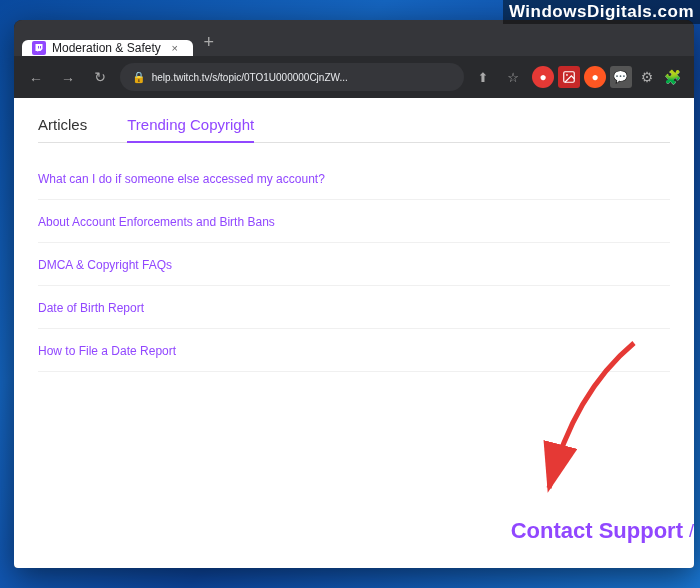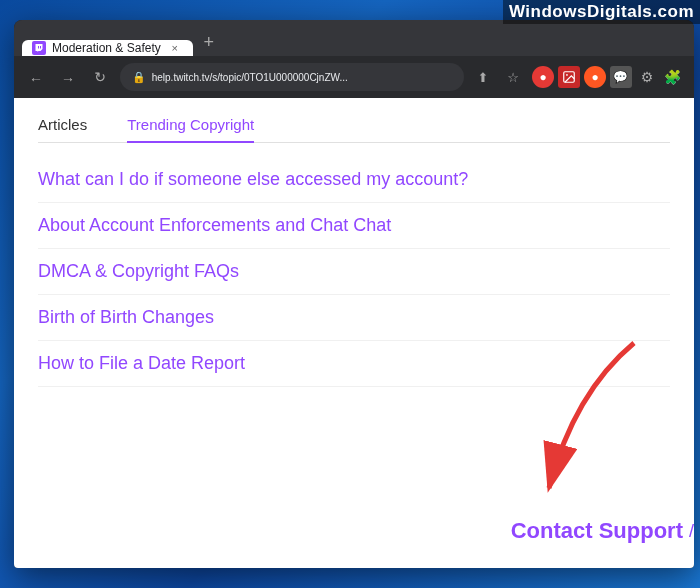--- a/index.html
+++ b/index.html
@@ -251,21 +251,21 @@
     }
 
     .article-item {
       padding: 12px 0;
       border-bottom: 1px solid #f0f0f0;
     }
 
     .article-link {
       color: #9147ff;
       text-decoration: none;
-      font-size: 18px;
+      font-size: 12px;
       cursor: pointer;
     }
 
     
     .contact-support-area {
       position: absolute;
       bottom: 24px;
       left: 0;
       right: 0;
       display: flex;
@@ -385,27 +385,27 @@
         <div class="content-tab active">
           <span>Trending Copyright</span>
         </div>
       </div>
 
       <div class="article-list">
         <div class="article-item">
           <a class="article-link">What can I do if someone else accessed my account?</a>
         </div>
         <div class="article-item">
-          <a class="article-link">About Account Enforcements and Chat Chat</a>
+          <a class="article-link">About Account Enforcements and Birth Bans</a>
         </div>
         <div class="article-item">
           <a class="article-link">DMCA &amp; Copyright FAQs</a>
         </div>
         <div class="article-item">
-          <a class="article-link">Birth of Birth Changes</a>
+          <a class="article-link">Date of Birth Report</a>
         </div>
         <div class="article-item">
           <a class="article-link">How to File a Date Report</a>
         </div>
       </div>
 
       <div class="red-arrow-container">
         <svg width="160" height="180" viewBox="0 0 160 180" xmlns="http://www.w3.org/2000/svg">
 
           <defs>

